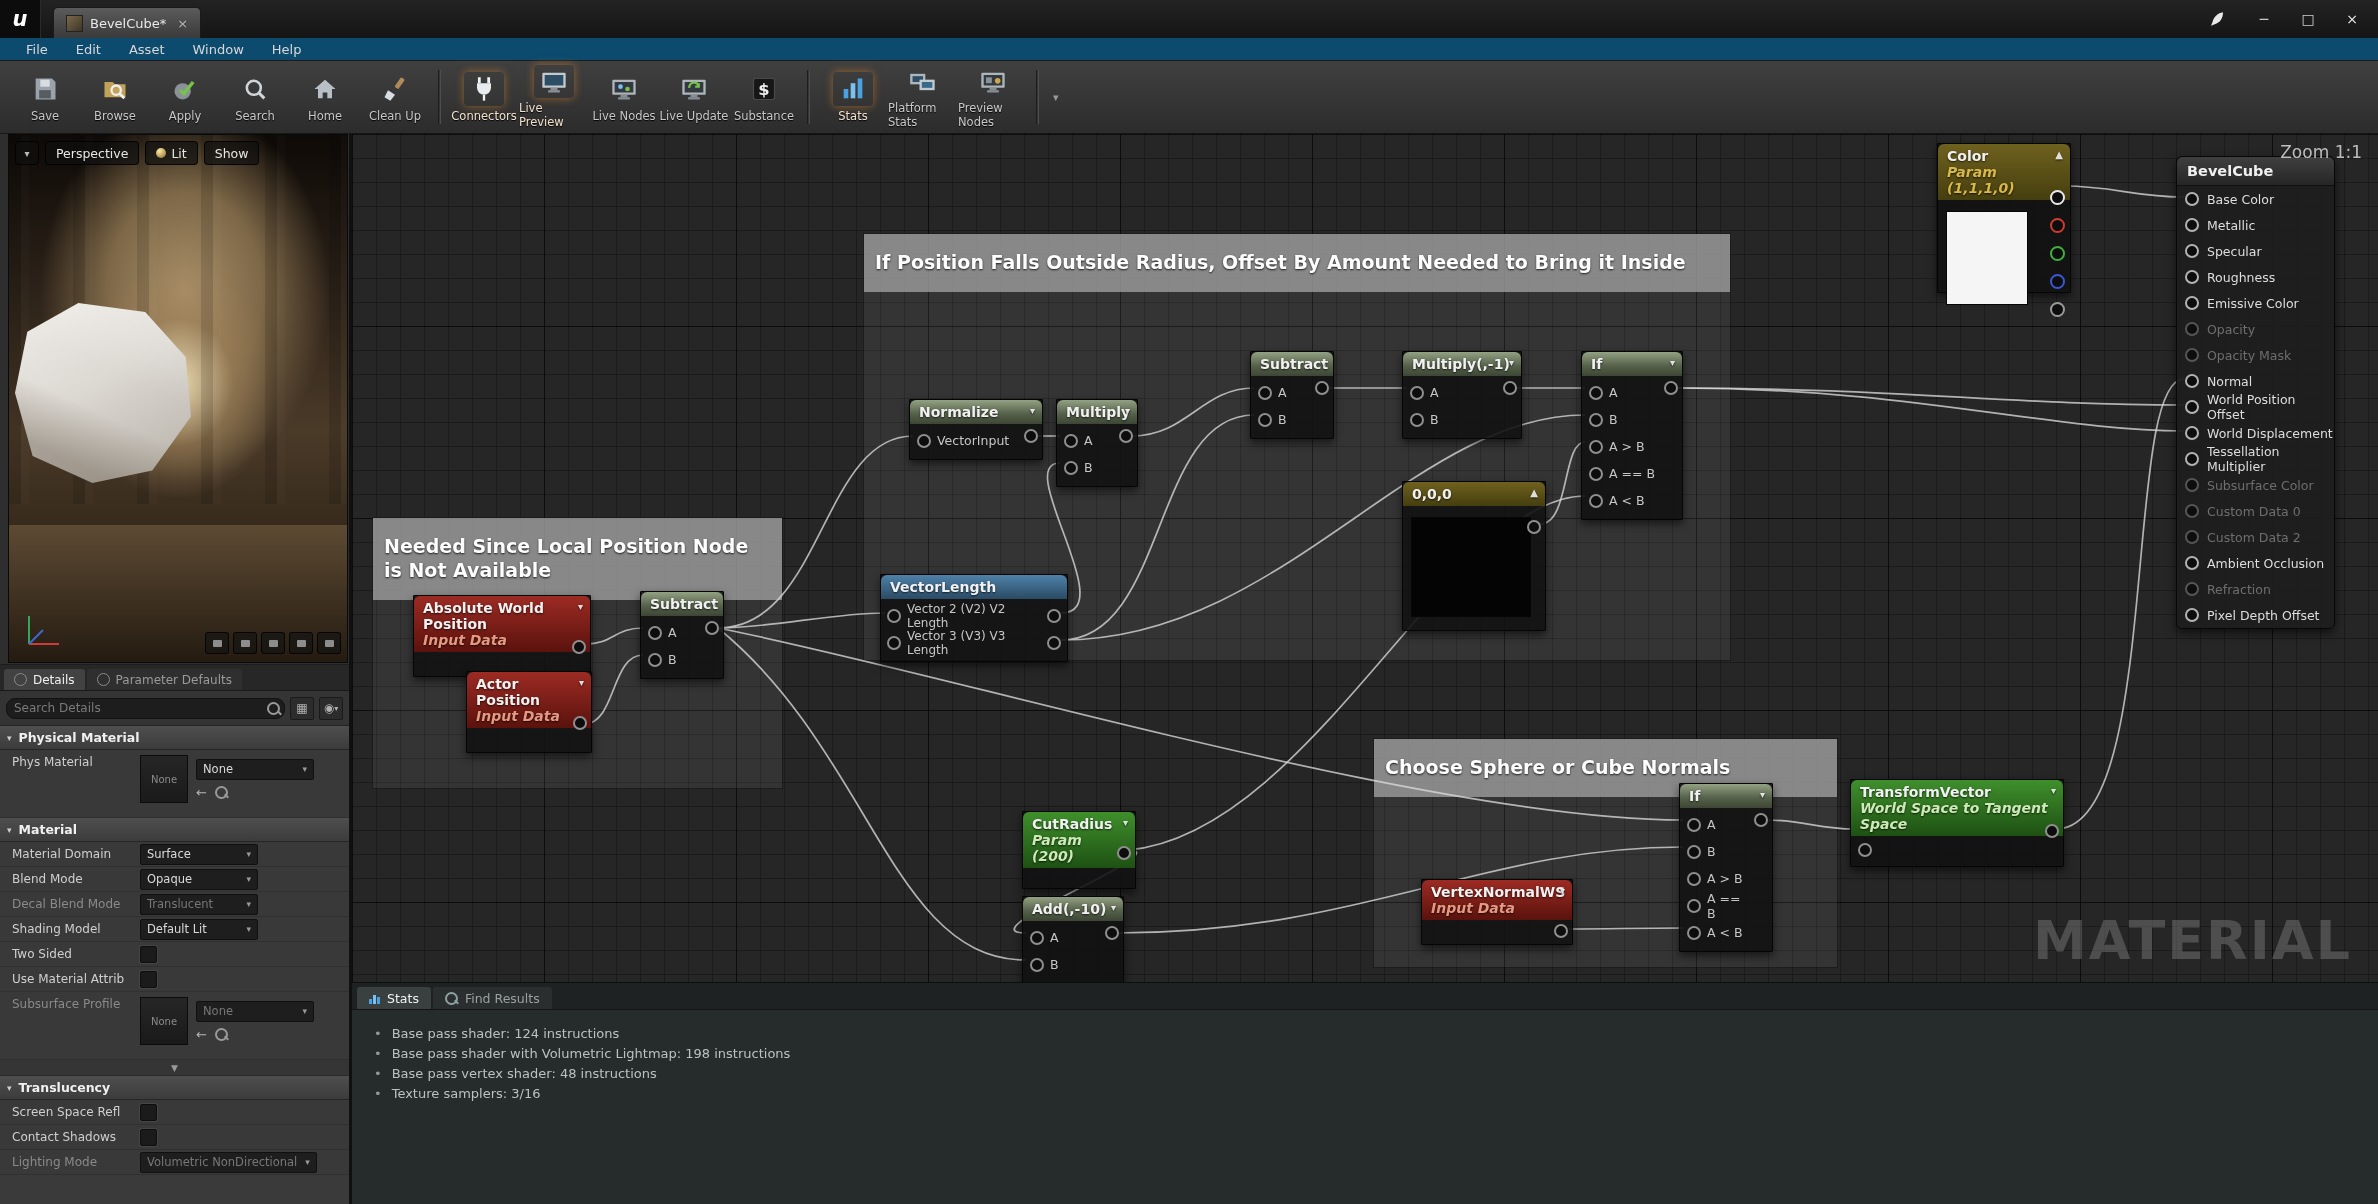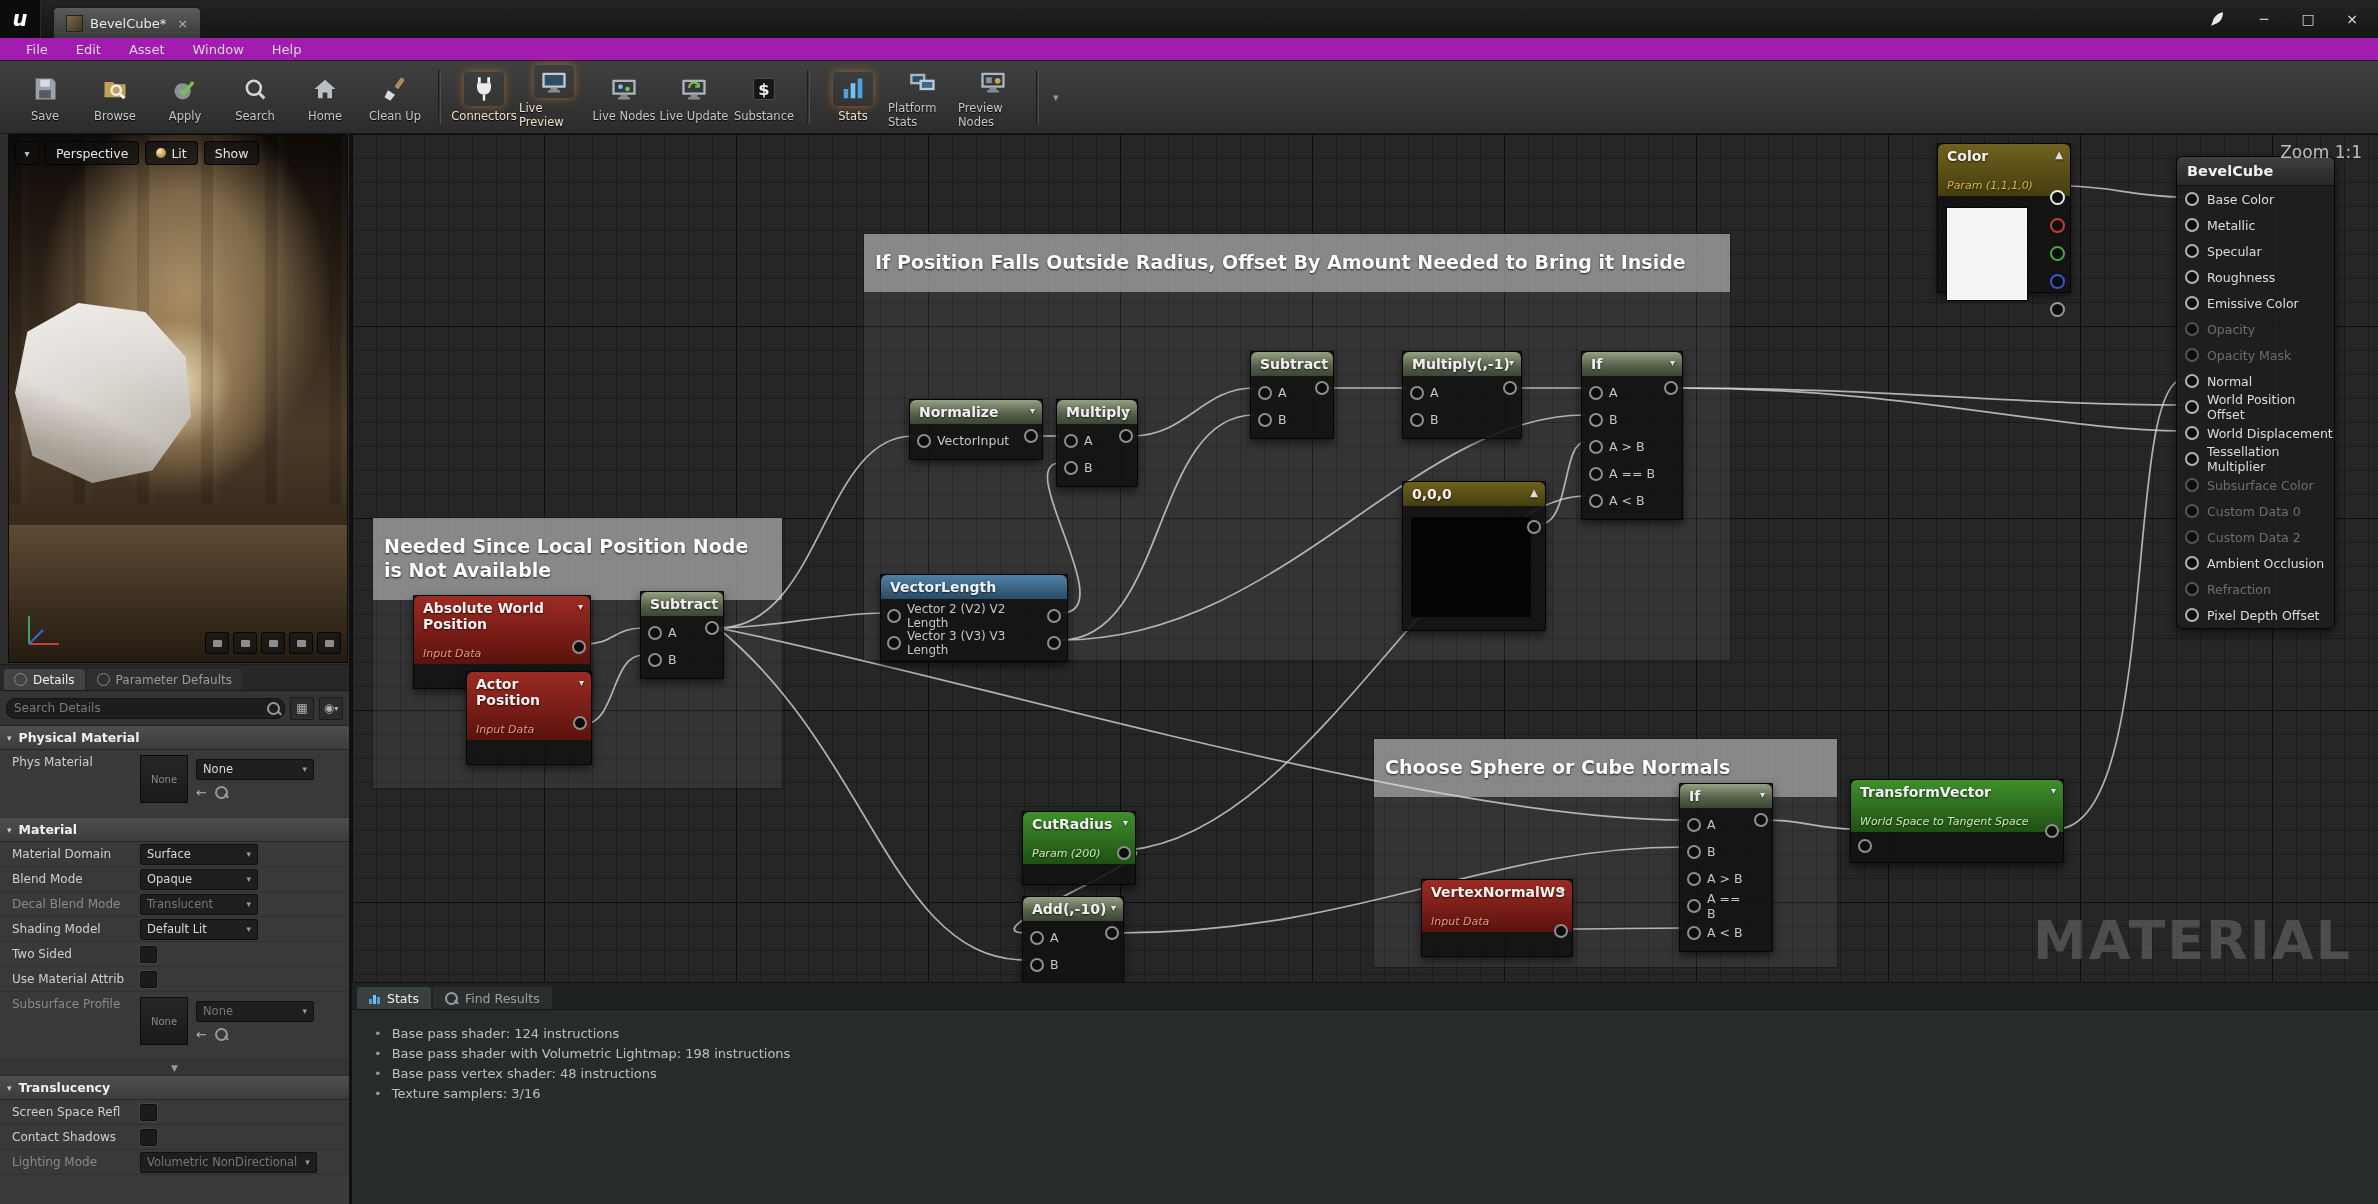--- a/index.html
+++ b/index.html
@@ -11,21 +11,21 @@
   .ue-logo{width:40px;height:38px;display:flex;align-items:center;justify-content:center;background:#0c0c0c;color:#fff;font-size:21px;font-weight:bold;font-style:italic;border-right:1px solid #2a2a2a;}
   .doc-tab{margin-left:12px;height:30px;display:flex;align-items:center;gap:7px;padding:0 12px;background:linear-gradient(180deg,#5b5b5b,#3a3a3a);border-radius:5px 5px 0 0;border:1px solid #1a1a1a;border-bottom:none;color:#e8e8e8;font-size:13px;}
   .tab-thumb{width:15px;height:15px;background:linear-gradient(135deg,#7b6a4a,#3d3426);border:1px solid #222;}
   .tab-close{color:#b5b5b5;font-size:13px;margin-left:4px;cursor:default;}
   .win-controls{margin-left:auto;display:flex;align-items:center;height:38px;padding-right:6px;gap:4px;}
   .wbtn{width:40px;height:26px;display:flex;align-items:center;justify-content:center;color:#cfcfcf;font-size:14px;background:transparent;}
   .wbtn.close{color:#e8e8e8;}
   .feather{width:26px;height:26px;display:flex;align-items:center;justify-content:center;margin-right:10px;}
 
   
-  .menubar{position:absolute;left:0;top:38px;right:0;height:22px;background:#a21caf;border-bottom:1px solid #1c1c1c;display:flex;align-items:center;padding-left:14px;gap:4px;}
+  .menubar{position:absolute;left:0;top:38px;right:0;height:22px;background:#0c4a6e;border-bottom:1px solid #1c1c1c;display:flex;align-items:center;padding-left:14px;gap:4px;}
   .menu-item{color:#d8d8d8;font-size:13px;padding:2px 12px;}
 
   
   .toolbar{position:absolute;left:0;top:61px;right:0;height:72px;background:linear-gradient(180deg,#404040,#2c2c2c);border-bottom:1px solid #161616;display:flex;align-items:center;padding-left:10px;}
   .tbtn{width:70px;height:64px;display:flex;flex-direction:column;align-items:center;justify-content:center;gap:3px;border-radius:4px;}
   .tbtn .ic{width:40px;height:34px;display:flex;align-items:center;justify-content:center;border-radius:4px;}
   .tbtn.active .ic{background:radial-gradient(circle at 50% 45%,#e0categ 0%,transparent 0),radial-gradient(circle at 50% 50%,#d98127 0%,#9a5414 62%,#4a2a0c 100%);box-shadow:0 0 8px rgba(230,140,40,.55);}
   .tbtn .lbl{font-size:11.5px;color:#c9c9c9;text-shadow:0 1px 1px #000;}
   .tbtn.active .lbl{color:#f2e2cc;}
   .tdiv{width:3px;height:54px;margin:0 8px;background:linear-gradient(90deg,#1d1d1d 0 1px,#4d4d4d 2px 3px);}
@@ -94,21 +94,21 @@
   .watermark{position:absolute;right:26px;bottom:232px;font-size:54px;font-weight:800;letter-spacing:2px;color:rgba(140,140,140,.40);z-index:0;}
 
   .comment{position:absolute;background:rgba(255,255,255,.065);border:1px solid rgba(0,0,0,.45);z-index:1;}
   .chd{background:rgba(158,158,158,.80);color:#fdfdfd;font-weight:bold;font-size:19px;padding:17px 11px;text-shadow:0 1px 2px rgba(0,0,0,.8);line-height:1.25;}
 
   svg.wires{position:absolute;inset:0;z-index:2;pointer-events:none;}
   svg.wires path{fill:none;stroke:#dadada;stroke-opacity:.78;stroke-width:1.7px;}
 
   .node{position:absolute;z-index:3;background:rgba(18,18,18,.90);border:1px solid #050505;border-radius:1px;box-shadow:0 4px 9px rgba(0,0,0,.55);}
   .nhd{padding:4px 9px;border-radius:6px 6px 0 0;color:#f1f1f1;font-weight:bold;font-size:14px;text-shadow:0 1px 2px rgba(0,0,0,.7);position:relative;}
-  .nsub{display:block;font-weight:normal;font-style:italic;font-size:11px;margin-top:15px;}
+  .nsub{display:block;font-weight:bold;font-style:italic;font-size:14px;margin-top:0;}
   .ncol{position:absolute;right:7px;top:5px;font-size:10px;color:rgba(255,255,255,.85);}
   .node.math .nhd{background:linear-gradient(180deg,#93a183,#55614a 58%,#3d4635);}
   .node.red .nhd{background:linear-gradient(180deg,#9c2b23,#5b120d);}
   .node.red .nsub{color:#e49a82;}
   .node.green .nhd{background:linear-gradient(180deg,#3f8f2c,#1e5113);}
   .node.green .nsub{color:#cdeab8;}
   .node.gold .nhd{background:linear-gradient(180deg,#6f611e,#453e0f);}
   .node.gold .nsub{color:#d9b84a;}
   .node.blue .nhd{background:linear-gradient(180deg,#4f81a8,#2a4b65);}
   .nbody{padding:3px 0 5px 0;position:relative;}

